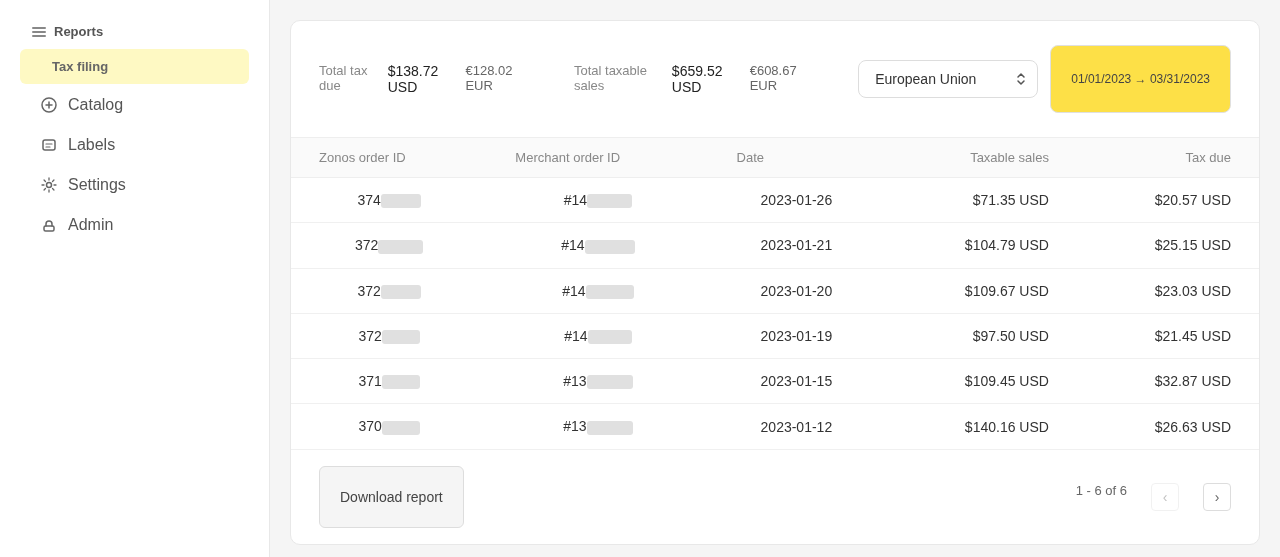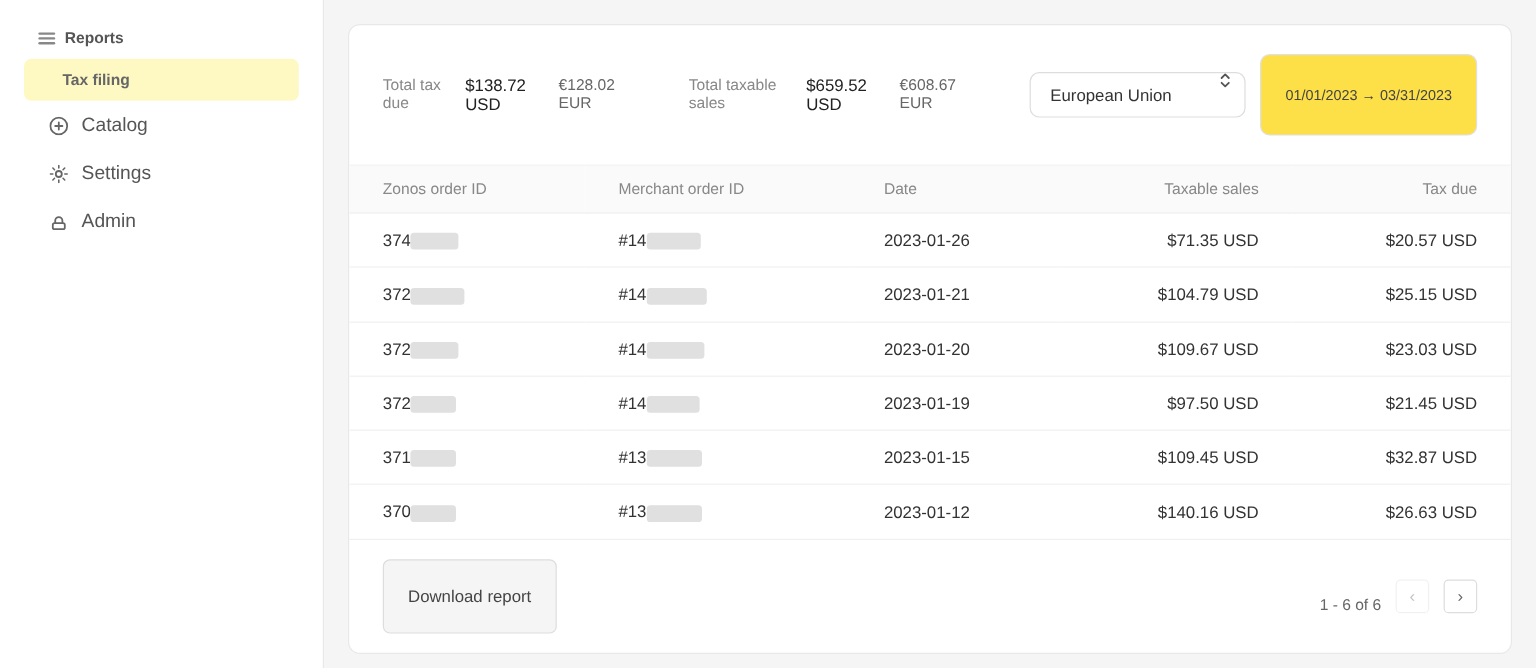--- a/index.html
+++ b/index.html
@@ -121,21 +121,21 @@
     .filters {
       display: flex;
       gap: 12px;
       margin-left: auto;
       align-items: center;
     }
 
     .select-wrapper {
       position: relative;
       display: flex;
-      align-items: flex-start;
+      align-items: center;
     }
     .region-select {
       appearance: none;
       background: #fff;
       border: 1px solid #ddd;
       border-radius: 8px;
       padding: 10px 40px 10px 16px;
       font-size: 14px;
       color: #333;
       cursor: pointer;
@@ -189,20 +189,21 @@
       color: #888;
     }
     th:last-child { text-align: right; }
     th:nth-child(4) { text-align: right; }
 
     td {
       padding: 14px 28px;
       font-size: 14px;
       color: #333;
       border-bottom: 1px solid #f0f0f0;
+      text-align: center;
     }
     td:last-child { text-align: right; }
     td:nth-child(4) { text-align: right; }
 
     tr:last-child td { border-bottom: none; }
 
     .blurred {
       background: #e0e0e0;
       border-radius: 3px;
       color: transparent;
@@ -226,22 +227,22 @@
       border: 1px solid #ddd;
       border-radius: 6px;
       padding: 22px 20px;
       font-size: 14px;
       color: #444;
       cursor: pointer;
     }
 
     .pagination {
       display: flex;
-      align-items: flex-end;
-      gap: 12px;
+      align-items: flex-start;
+      gap: 24px;
     }
     .pagination-info {
       font-size: 13px;
       color: #666;
     }
     .pagination-btn {
       width: 28px;
       height: 28px;
       border: 1px solid #ddd;
       border-radius: 4px;
@@ -276,20 +277,29 @@
   <div class="sidebar-item">
     <div class="sidebar-icon">
       <svg width="16" height="16" viewBox="0 0 16 16" fill="none">
         <circle cx="8" cy="8" r="7" stroke="#666" stroke-width="1.5"></circle>
         <path d="M5 8h6M8 5v6" stroke="#666" stroke-width="1.5" stroke-linecap="round"></path>
       </svg>
     </div>
     <span>Catalog</span>
   </div>
 
+  <div class="sidebar-item">
+    <div class="sidebar-icon">
+      <svg width="16" height="16" viewBox="0 0 16 16" fill="none">
+        <rect x="2" y="3" width="12" height="10" rx="2" stroke="#666" stroke-width="1.5"></rect>
+        <path d="M5 7h6M5 10h4" stroke="#666" stroke-width="1.2" stroke-linecap="round"></path>
+      </svg>
+    </div>
+    <span>Labels</span>
+  </div>
 
   <div class="sidebar-item">
     <div class="sidebar-icon">
       <svg width="16" height="16" viewBox="0 0 16 16" fill="none">
         <circle cx="8" cy="8" r="2.5" stroke="#666" stroke-width="1.5"></circle>
         <path d="M8 1v2M8 13v2M1 8h2M13 8h2M3.05 3.05l1.41 1.41M11.54 11.54l1.41 1.41M3.05 12.95l1.41-1.41M11.54 4.46l1.41-1.41" stroke="#666" stroke-width="1.3" stroke-linecap="round"></path>
       </svg>
     </div>
     <span>Settings</span>
   </div>

